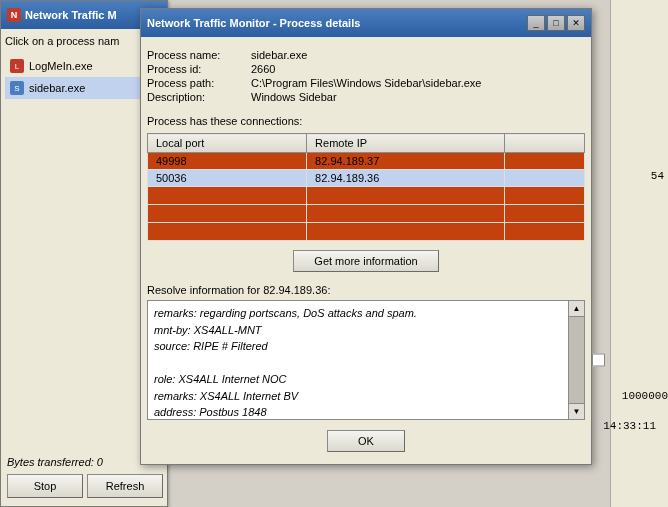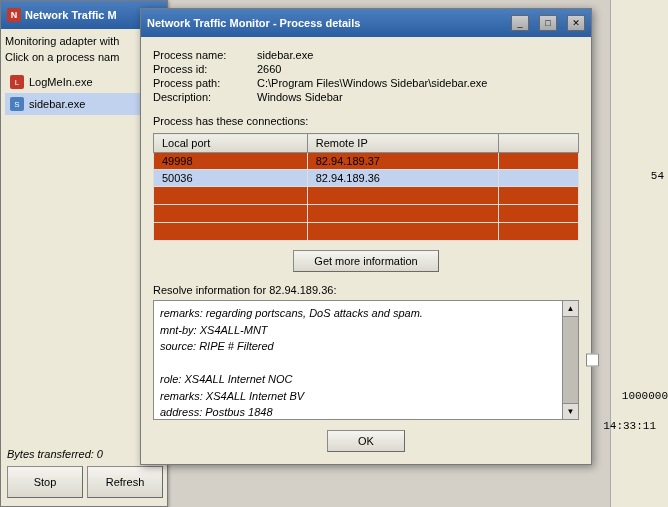--- a/index.html
+++ b/index.html
@@ -108,21 +108,21 @@
       font-size: 11px;
       margin-bottom: 6px;
       font-style: italic;
     }
     .bg-buttons {
       display: flex;
       gap: 4px;
     }
     .bg-button {
       flex: 1;
-      height: 32px;
+      height: 24px;
       background: linear-gradient(to bottom, #f5f4ef, #dbd9ce);
       border: 1px solid #8a8a8a;
       border-bottom-color: #6a6a6a;
       border-right-color: #6a6a6a;
       font-size: 11px;
       cursor: pointer;
       display: flex; align-items: center; justify-content: center;
     }
 
     
@@ -134,41 +134,41 @@
       background: #ece9d8;
       border: 1px solid #7a7a7a;
       box-shadow: 2px 2px 8px rgba(0,0,0,0.4);
     }
     .dialog-titlebar {
       background: linear-gradient(to bottom, #4a7ebf, #2a5ea0);
       height: 28px;
       display: flex;
       align-items: center;
       padding: 0 6px;
-      gap: 10px;
+      gap: 2px;
     }
     .dialog-titlebar-text {
       color: white;
       font-size: 11px;
       font-weight: bold;
       flex: 1;
     }
     .titlebar-btn {
       width: 18px;
       height: 16px;
       background: linear-gradient(to bottom, #ccc, #aaa);
       border: 1px solid #666;
       display: flex; align-items: center; justify-content: center;
       font-size: 9px;
       cursor: pointer;
       color: #000;
     }
 
     .dialog-body {
-      padding: 12px 12px;
+      padding: 12px 6px;
     }
 
     
     .info-grid {
       display: grid;
       grid-template-columns: 100px 1fr;
       gap: 2px 4px;
       margin-bottom: 12px;
     }
     .info-label {
@@ -268,21 +268,20 @@
   </style>
 </head>
 <body>
 
 <div class="bg-window">
   <div class="bg-titlebar">
     <div class="bg-titlebar-icon red">N</div>
     <span class="bg-titlebar-text">Network Traffic M</span>
   </div>
   <div class="bg-body">
-    <p>Monitoring adapter with</p>
     <p>Click on a process nam</p>
     <div class="process-list">
       <div class="process-item">
         <div class="process-item-icon red">L</div>
         <span class="process-item-label">LogMeIn.exe</span>
       </div>
       <div class="process-item" style="background:#c1d2ee;">
         <div class="process-item-icon">S</div>
         <span class="process-item-label">sidebar.exe</span>
         <div class="traffic-bar"></div>

